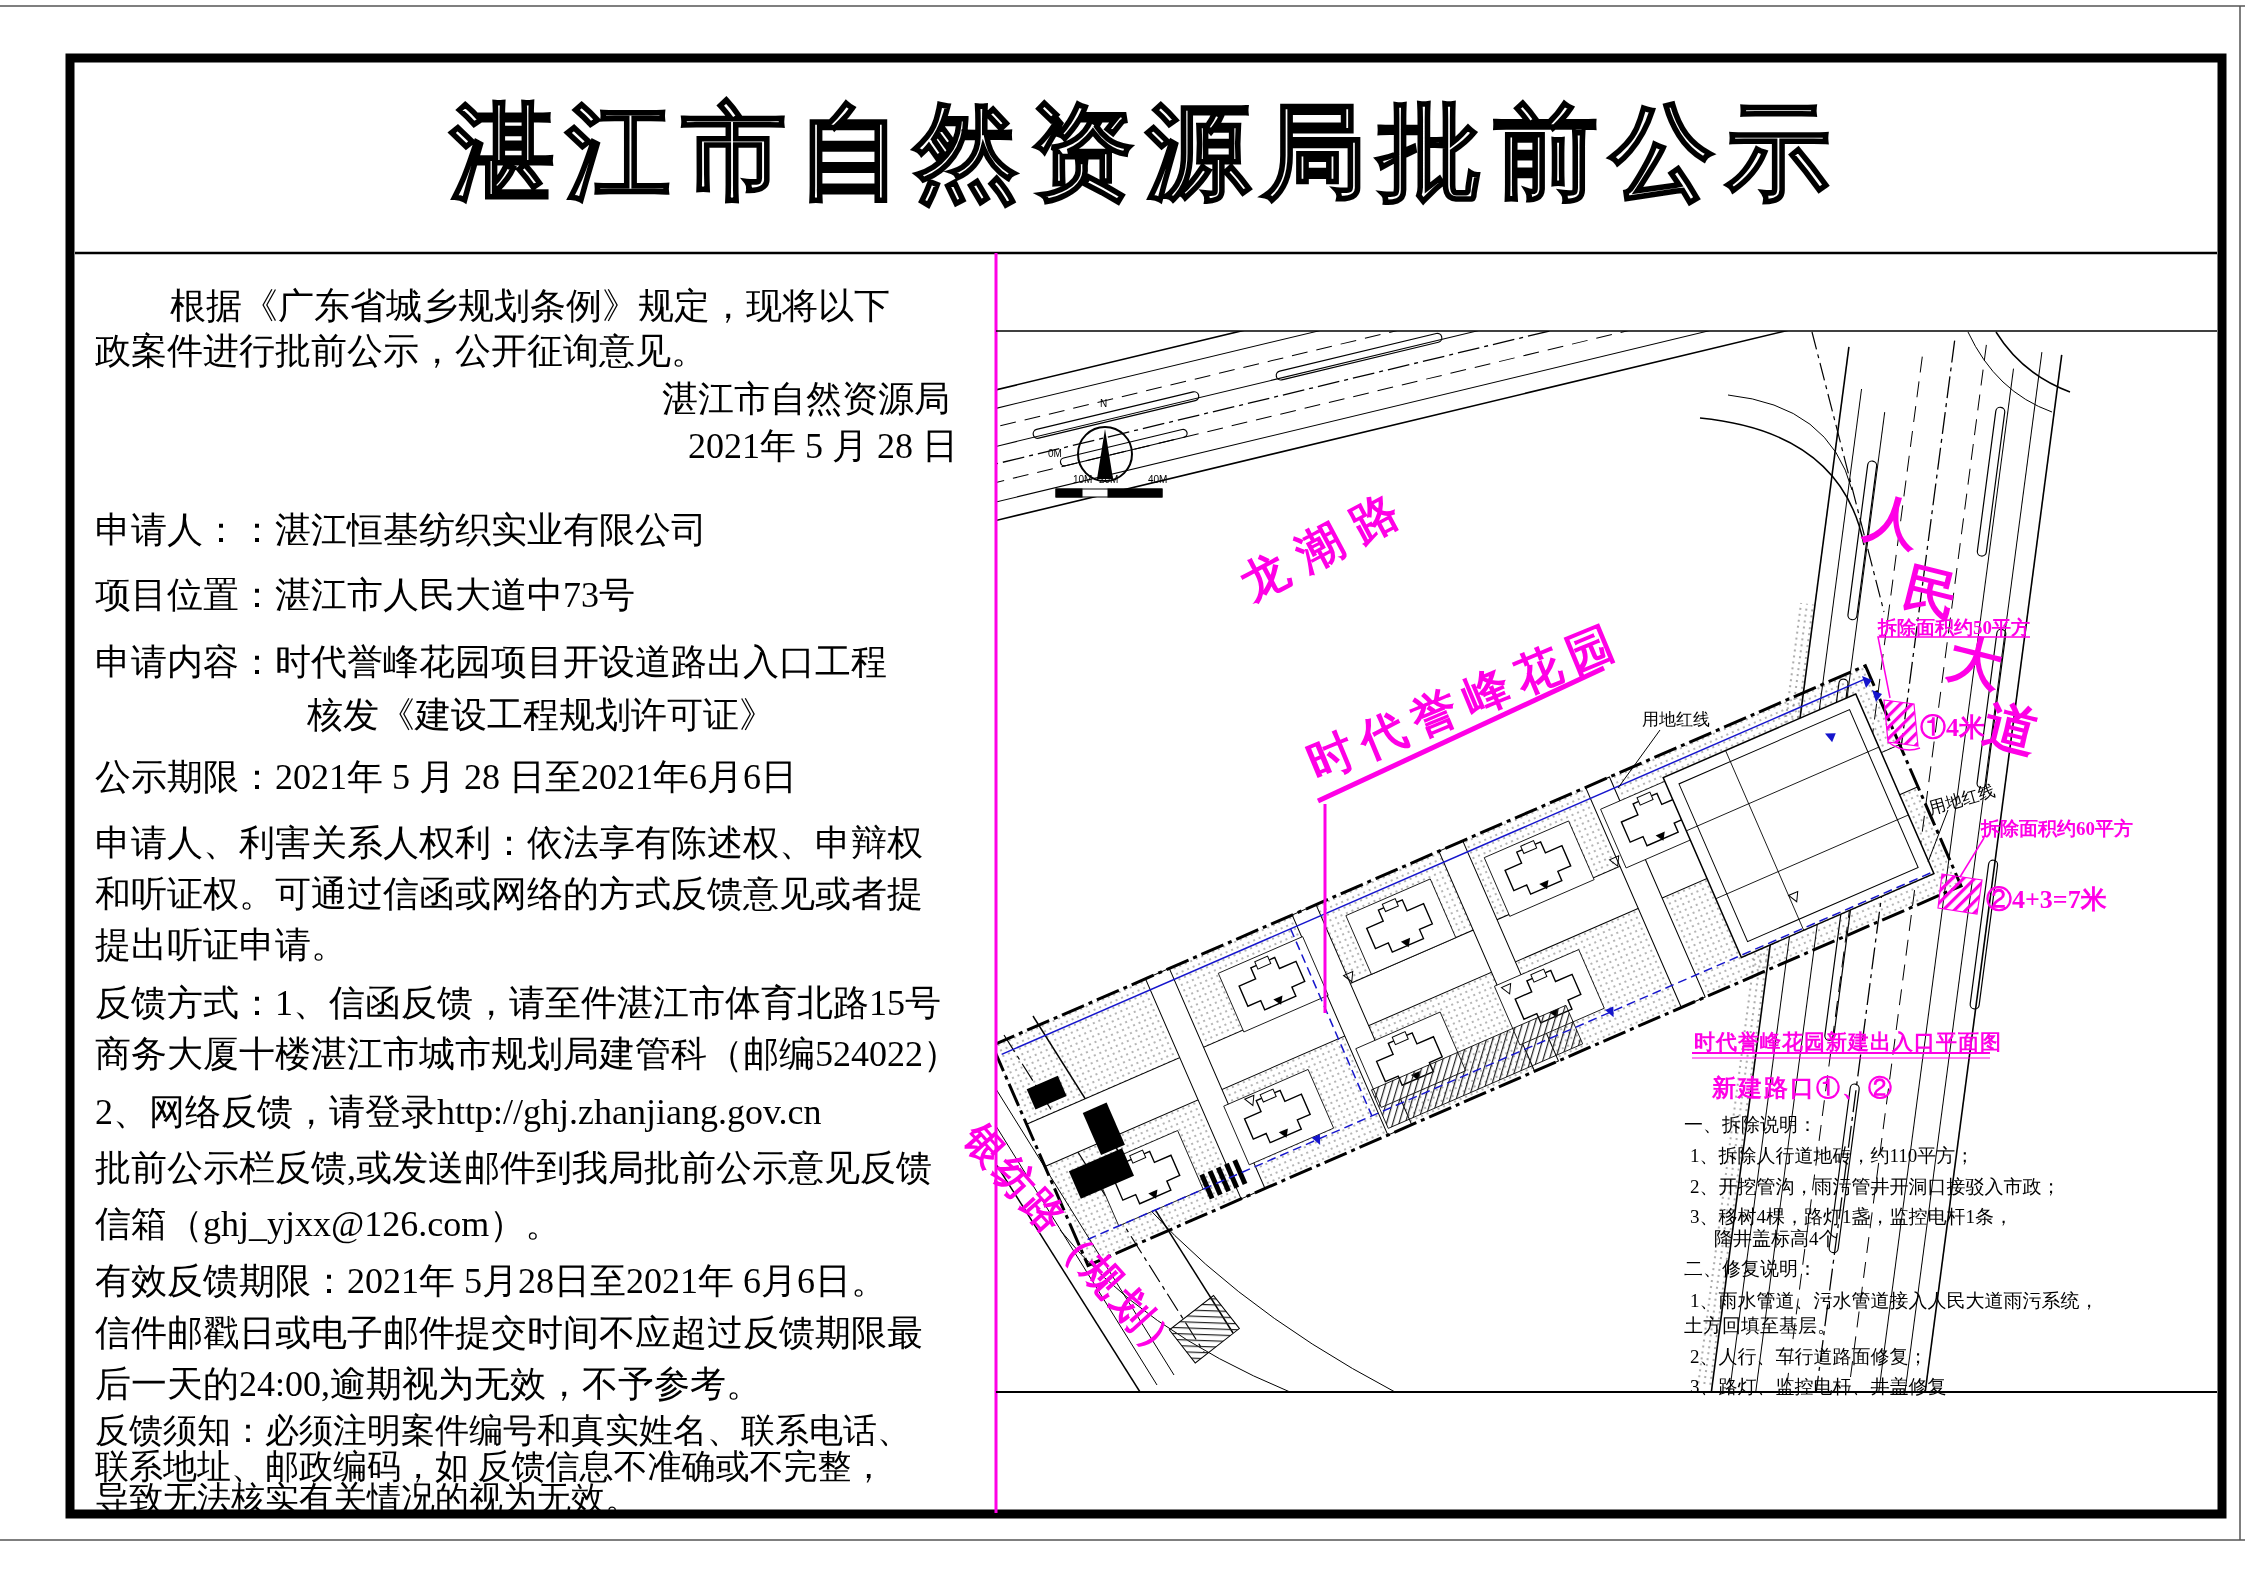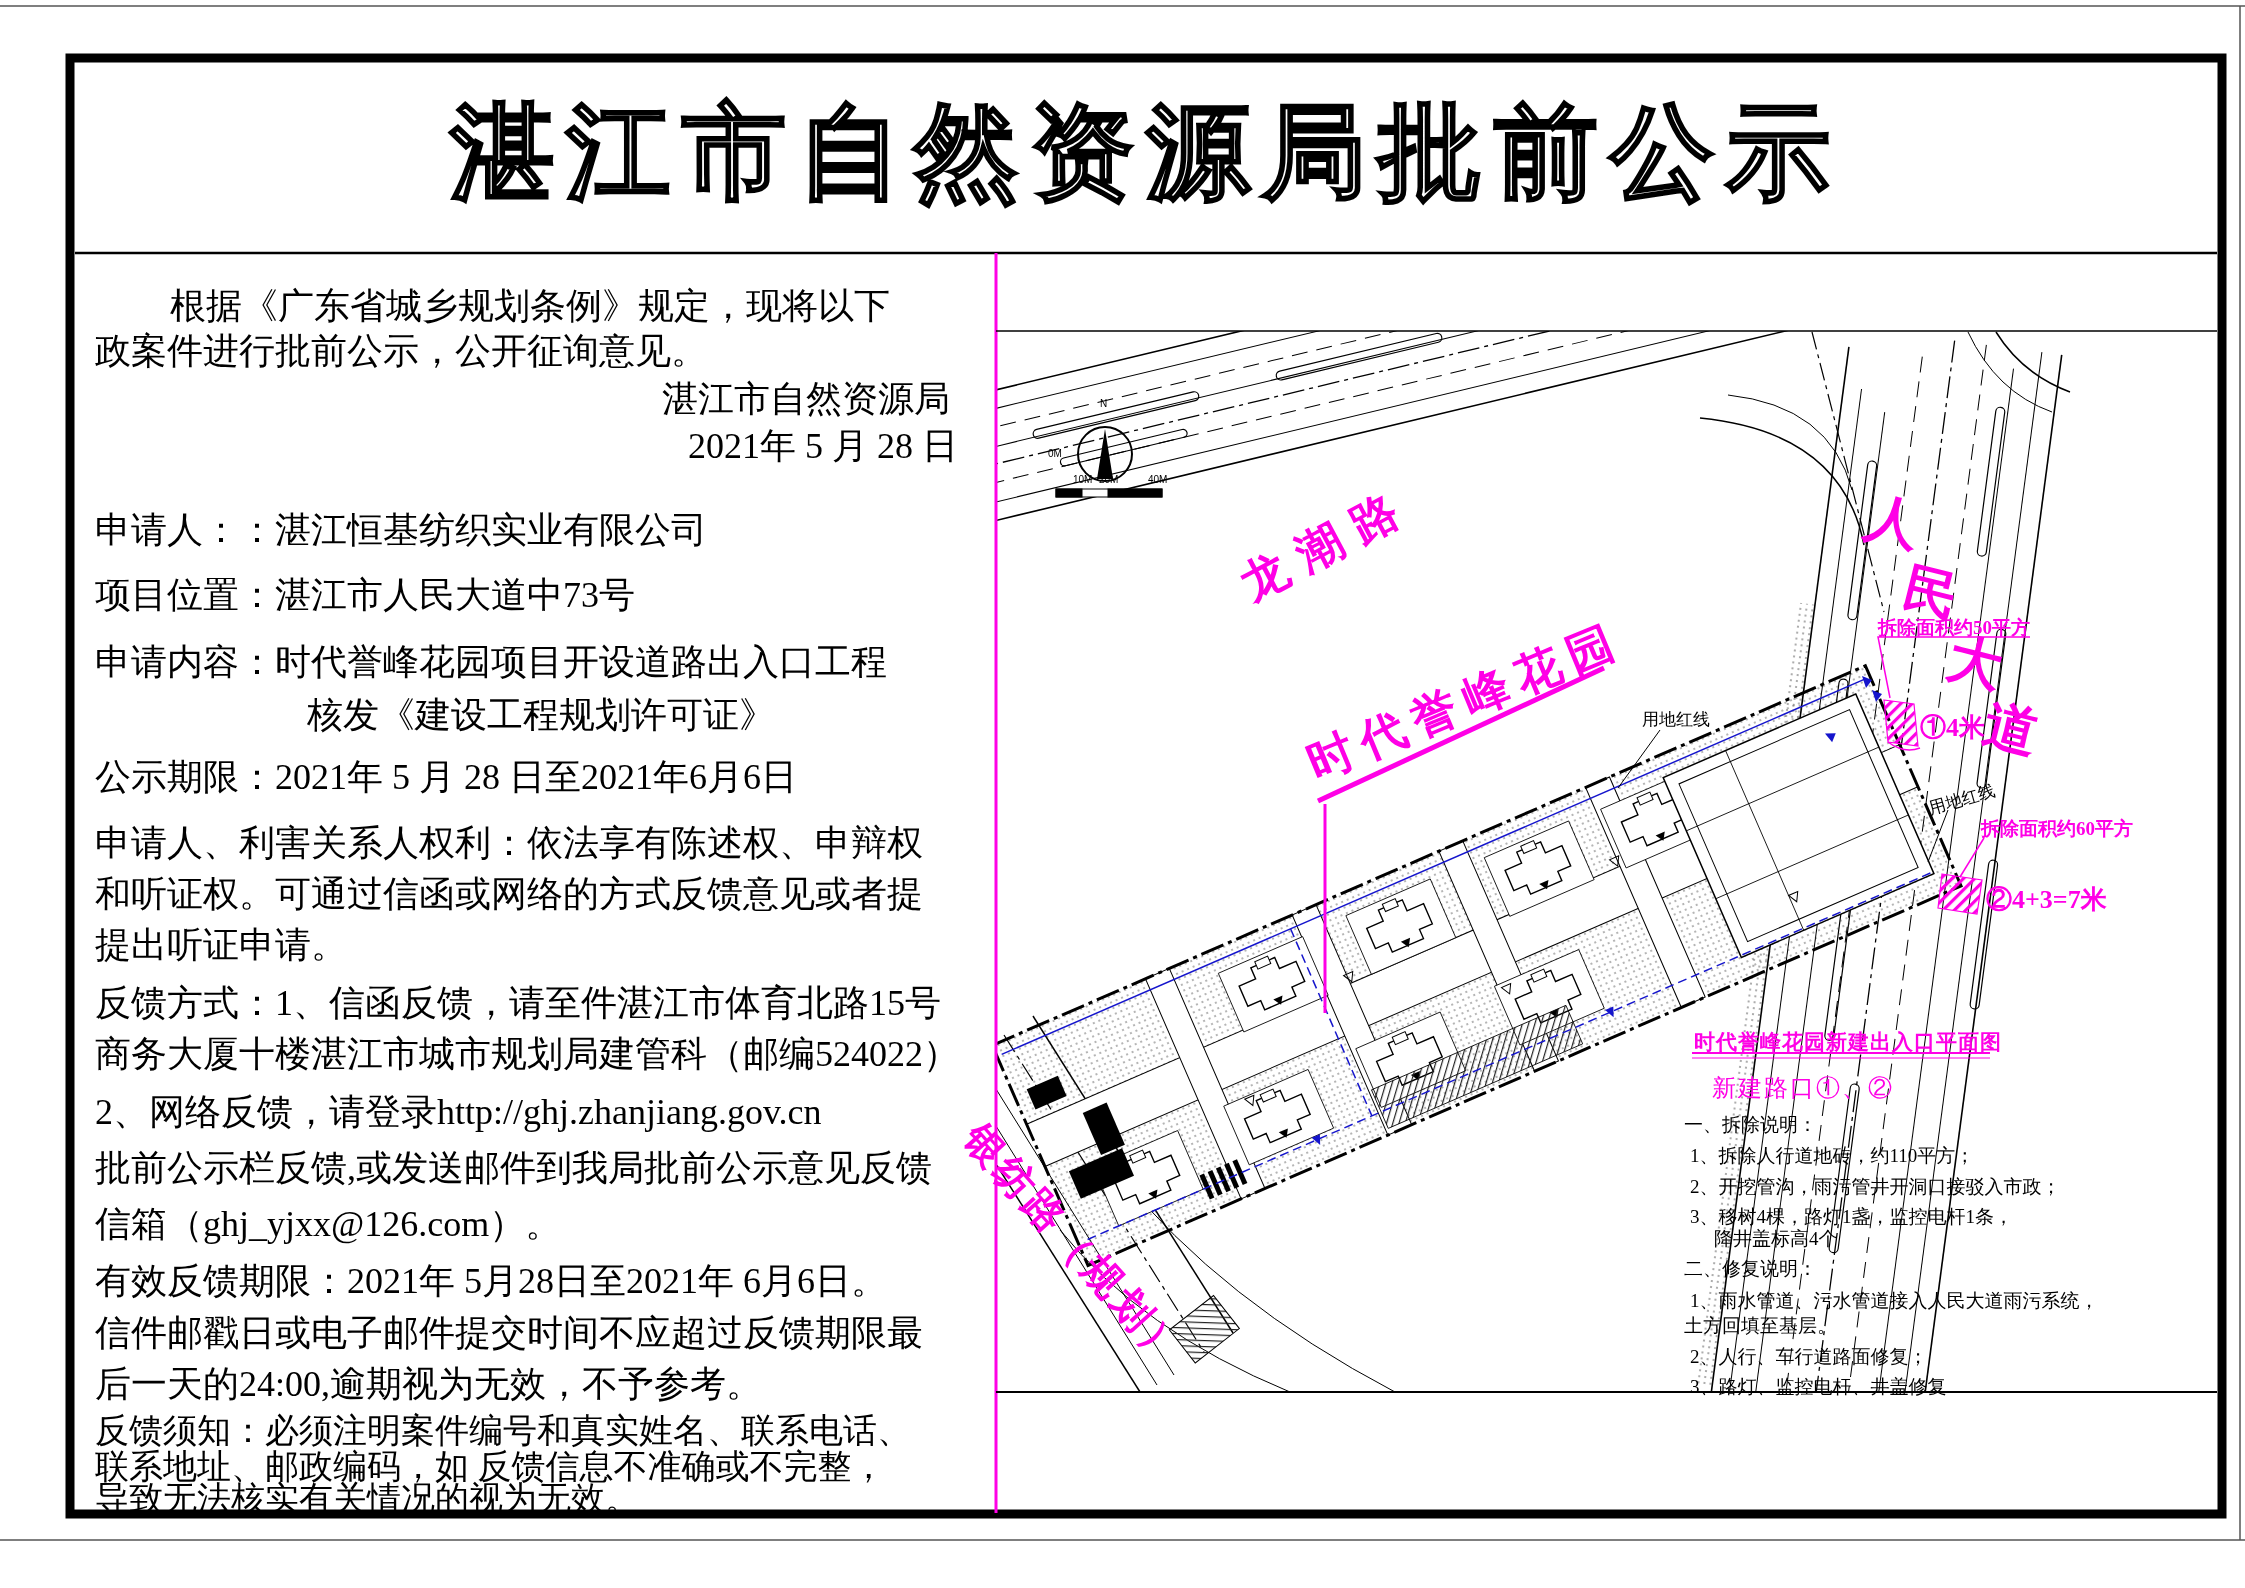--- a/index.html
+++ b/index.html
@@ -18,21 +18,21 @@
   
   .mag{color:#FF00E6;}
   .road-label{font-size:46px;font-weight:700;letter-spacing:16px;transform-origin:left center;}
   .site-label{font-size:46px;font-weight:700;letter-spacing:10px;transform-origin:left center;}
   .rmd-char{font-size:54px;font-weight:700;transform-origin:center;}
   .yf-label{font-size:40px;font-weight:700;letter-spacing:4px;transform-origin:left top;}
   .tiny-mag{font-size:19px;font-weight:700;}
   .ent-label{font-size:26px;font-weight:700;}
   .redline{font-size:17px;}
   .plan-title{font-size:21px;font-weight:700;letter-spacing:1px;}
-  .plan-sub{font-size:24px;font-weight:400;letter-spacing:2px;}
+  .plan-sub{font-size:24px;font-weight:700;letter-spacing:2px;}
   .note-line{font-size:19px;}
   .tiny-map{font-size:10px;font-family:"Liberation Sans","DejaVu Sans",sans-serif;}
   svg{position:absolute;left:0;top:0;}
 </style>
 </head>
 <body>
 
 <div class="page">
 
   <svg width="2245" height="1588" viewBox="0 0 2245 1588">

